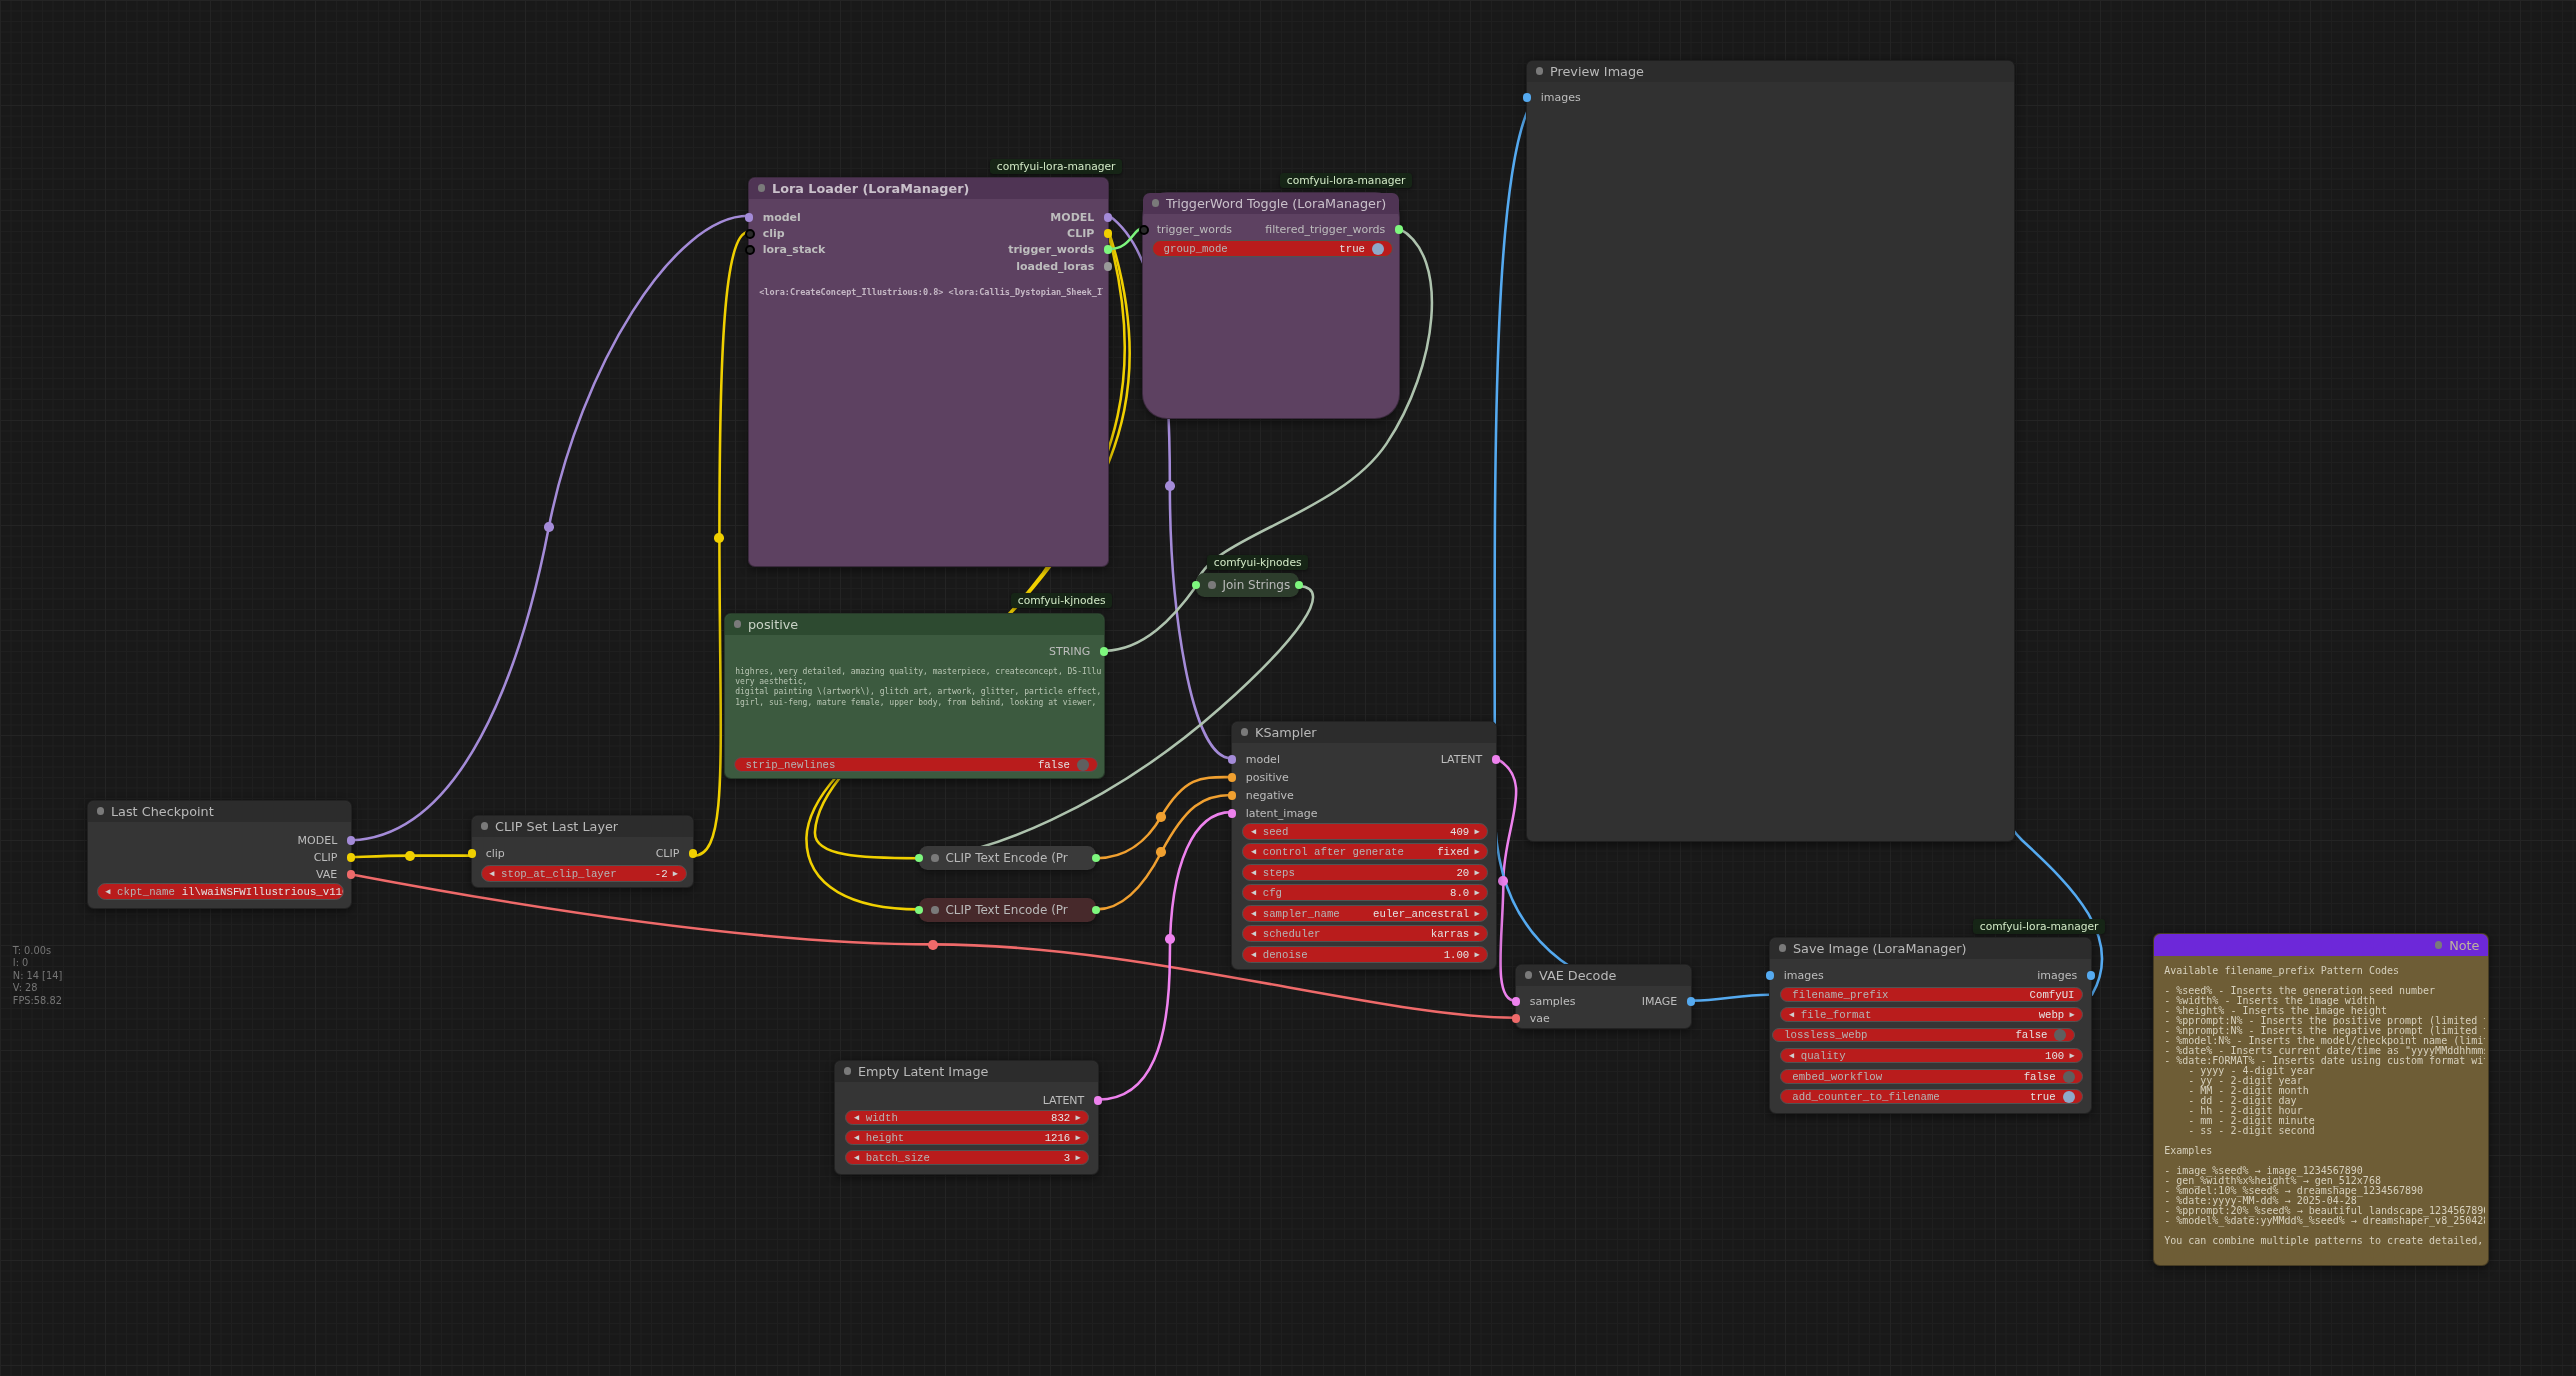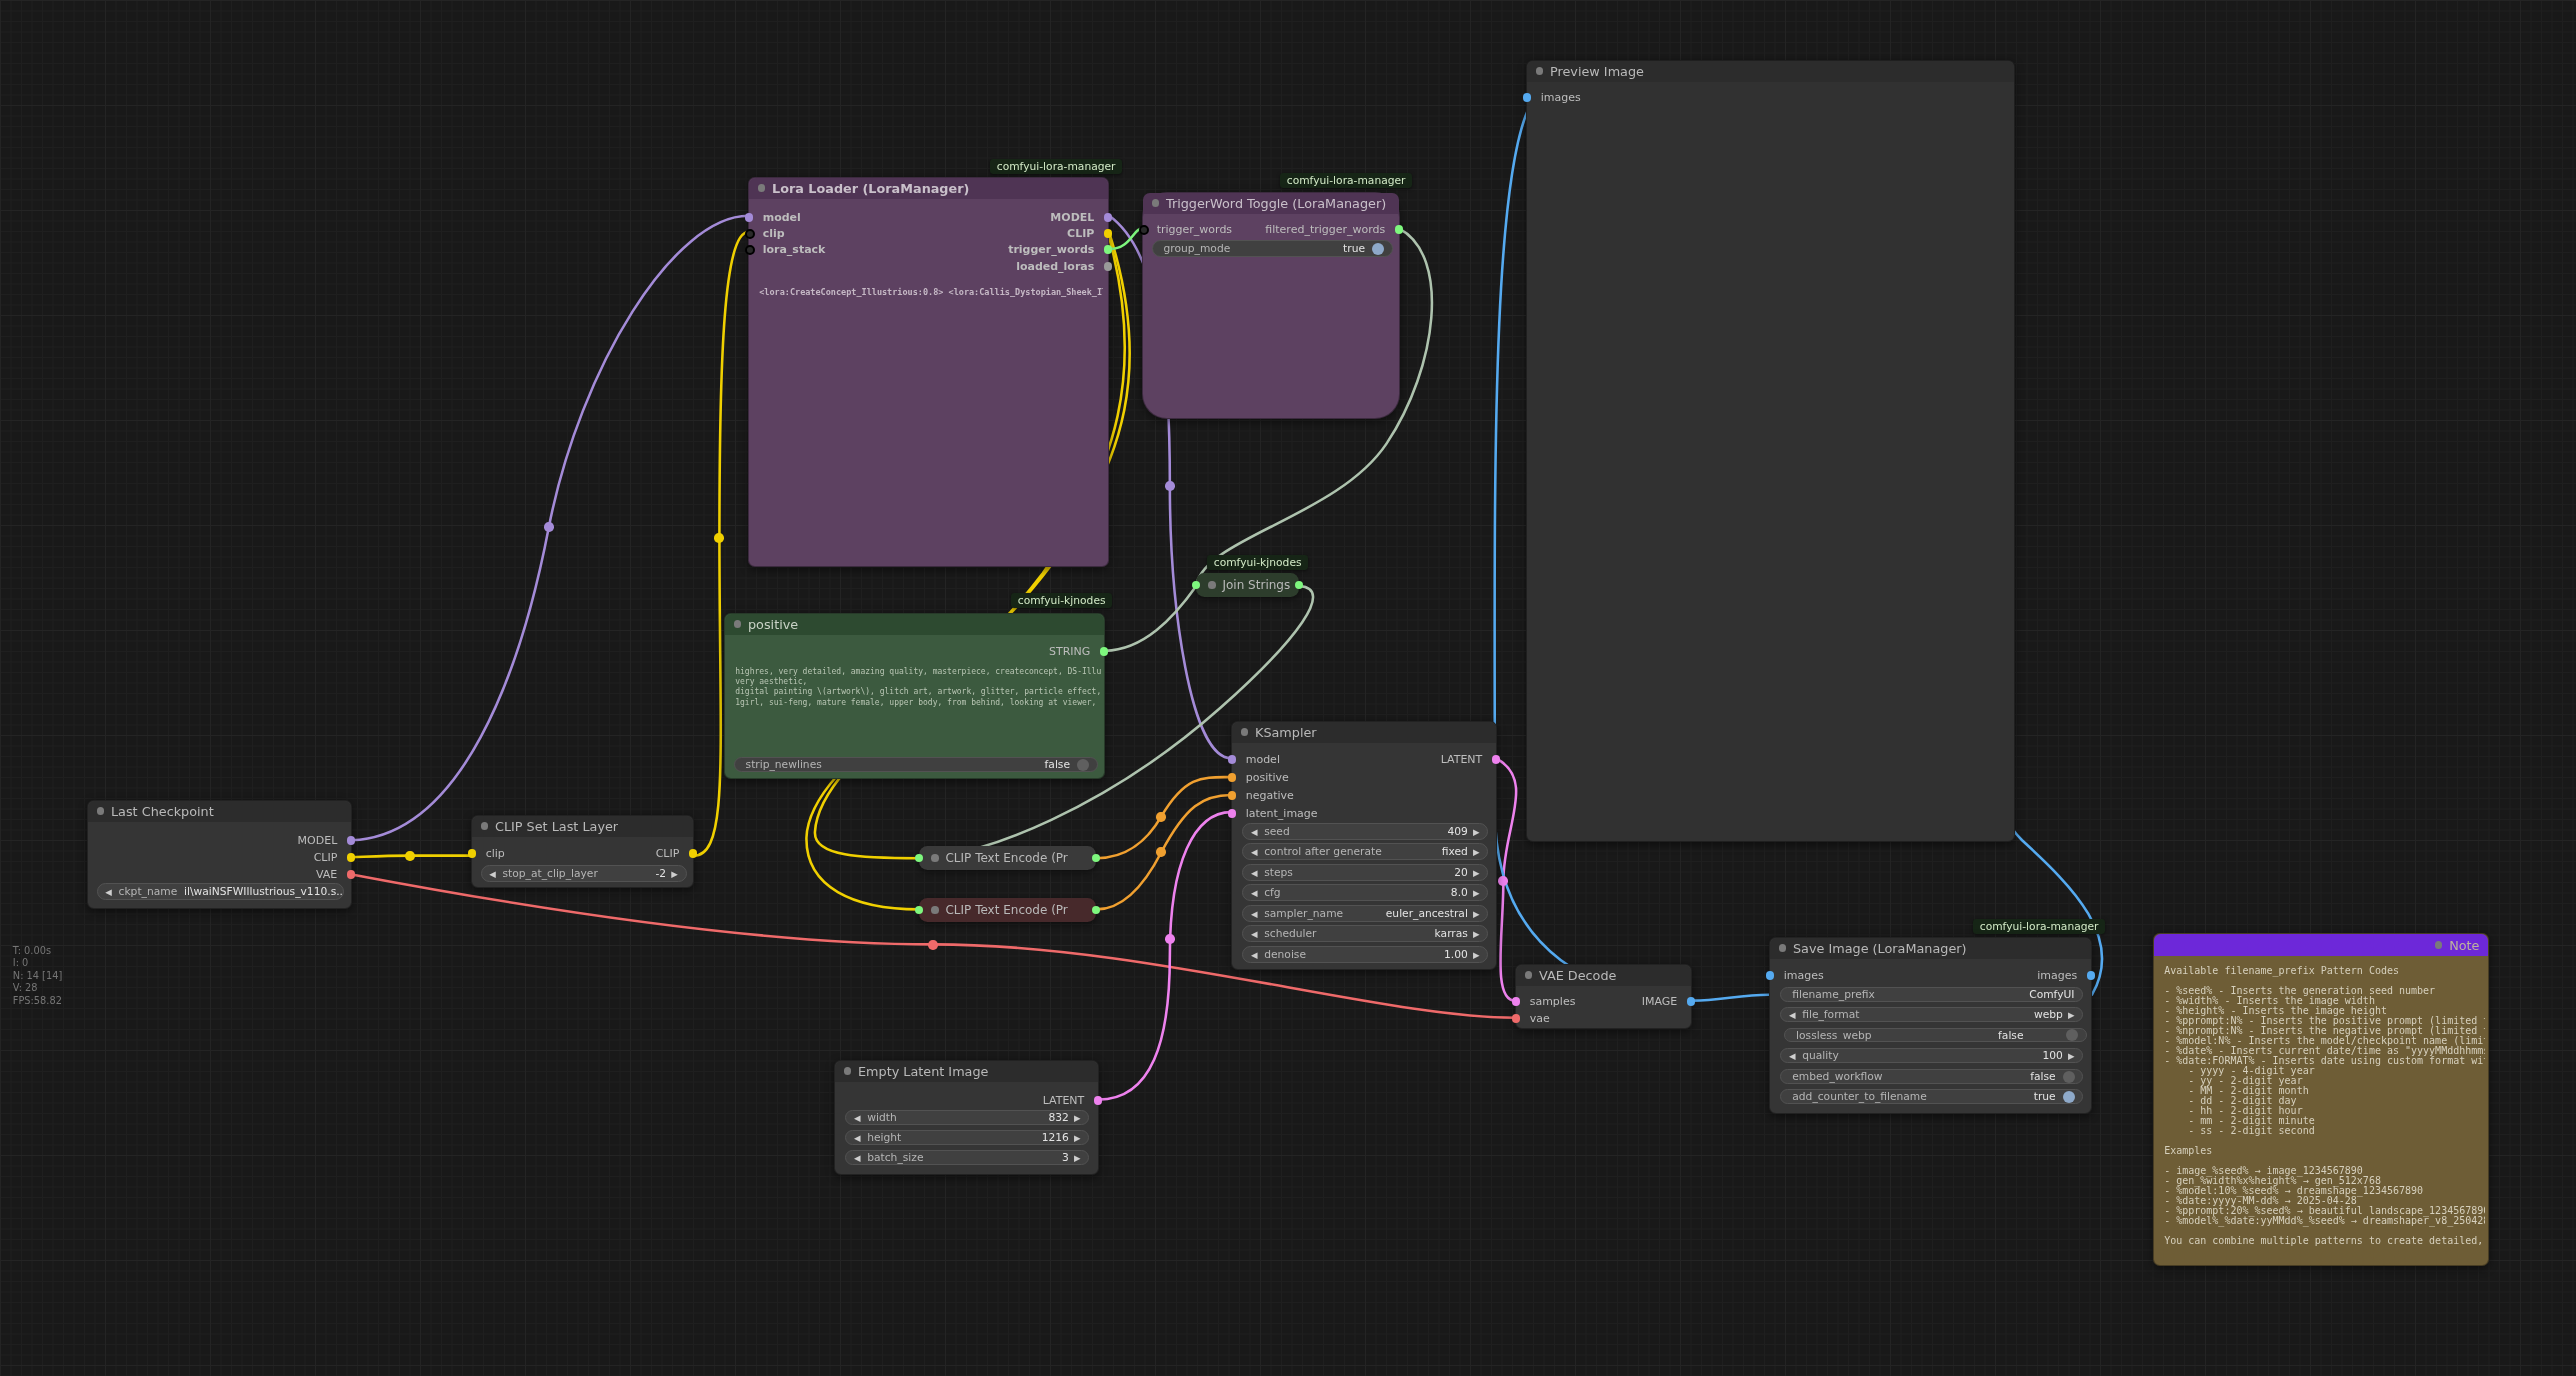--- a/index.html
+++ b/index.html
@@ -58,23 +58,23 @@
   .c-model{background:#a48bd8;border-color:#a48bd8;}
   .c-clip{background:#f0d000;border-color:#f0d000;}
   .c-vae{background:#ef6a6a;border-color:#ef6a6a;}
   .c-latent{background:#ee82ee;border-color:#ee82ee;}
   .c-cond{background:#f0a030;border-color:#f0a030;}
   .c-string{background:#7ef77e;border-color:#7ef77e;}
   .c-image{background:#55aaf0;border-color:#55aaf0;}
   .c-gray{background:#9a9a9a;border-color:#9a9a9a;}
 
   .widget{
-    position:absolute;background:#404040;border:0.9px solid #525252;border-radius:9.4px;
+    position:absolute;background:#b91c1c;border:0.9px solid #525252;border-radius:9.4px;
     display:flex;align-items:center;font-size:10.7px;color:#b5b5b5;
-    padding:0 7.7px;box-sizing:border-box;height:17px;overflow:hidden;white-space:nowrap;
+    padding:0 7.7px;box-sizing:border-box;height:17px;overflow:hidden;white-space:nowrap;font-family:Liberation Mono, monospace;
   }
   .widget .arrow{color:#cfcfcf;font-size:8.5px;flex:0 0 auto;}
   .widget .wlabel{margin:0 6.8px;flex:0 0 auto;}
   .widget .wvalue{margin-left:auto;color:#e3e3e3;padding-right:5.1px;}
   .widget .wvalue.noarrow{padding-right:0;}
   .toggle{width:12px;height:12px;border-radius:50%;background:#5f5f5f;margin-left:6.8px;flex:0 0 auto;}
   .toggle.on{background:#8ea9c9;}
 
   .badge{
     position:absolute;height:14.5px;border-radius:3.4px;background:#16251６;
@@ -418,21 +418,21 @@
     <div class="widget" style="left:10.2px;top:49px;width:303px;height:15.4px;">
         <span class="wlabel" style="margin-left:3.4px;">filename_prefix</span>
         <span class="wvalue noarrow">ComfyUI</span>
       </div>
     <div class="widget" style="left:10.2px;top:69px;width:303px;height:15.4px;">
         <span class="arrow">◀</span>
         <span class="wlabel">file_format</span>
         <span class="wvalue">webp</span>
         <span class="arrow">▶</span>
       </div>
-    <div class="widget" style="left:14px;top:90px;width:303px;height:14px;gap:36px;">
+    <div class="widget" style="left:2px;top:90px;width:303px;height:14px;">
         <span class="wlabel" style="margin-left:3.4px;">lossless_webp</span>
         <span class="wvalue noarrow">false</span>
         <span class="toggle"></span>
       </div>
     <div class="widget" style="left:10.2px;top:110px;width:303px;height:15.4px;">
         <span class="arrow">◀</span>
         <span class="wlabel">quality</span>
         <span class="wvalue">100</span>
         <span class="arrow">▶</span>
       </div>

